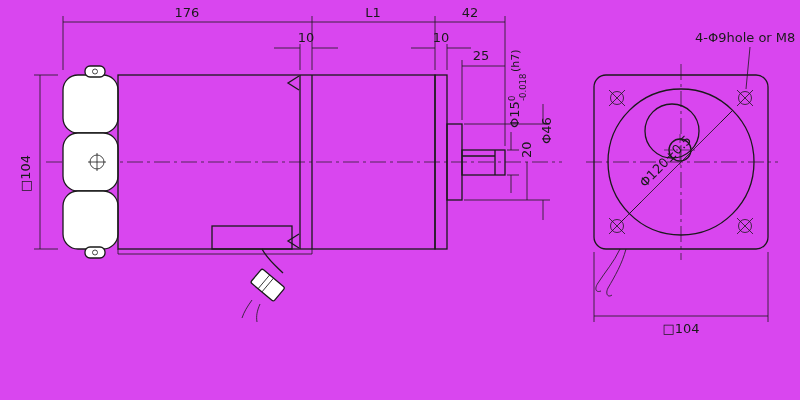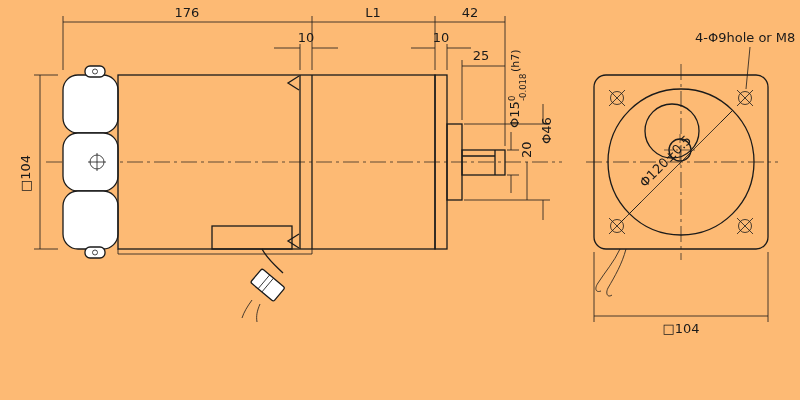--- a/index.html
+++ b/index.html
@@ -1,16 +1,16 @@
 <!DOCTYPE html>
 <html><head>
 <meta charset="utf-8">
 <style>
   html,body{margin:0;padding:0;background:#ffffff;}
-  .stage{width:800px;height:400px;position:relative;background:#fdba74;overflow:hidden;}
+  .stage{width:800px;height:400px;position:relative;background:#d946ef;overflow:hidden;}
   svg{display:block;}
   .ol{stroke:#1a1a1a;stroke-width:1.3;fill:none;}
   .olf{stroke:#1a1a1a;stroke-width:1.3;fill:#ffffff;}
   .thin{stroke:#1a1a1a;stroke-width:0.8;fill:none;}
   .cl{stroke:#1a1a1a;stroke-width:0.7;fill:none;stroke-dasharray:16 4 3 4;}
   .clsmall{stroke:#1a1a1a;stroke-width:0.6;fill:none;stroke-dasharray:9 3 2 3;}
   .dim-text{font-family:"DejaVu Sans","Liberation Sans",sans-serif;font-size:13px;fill:#1a1a1a;}
   .dim-text-small{font-family:"DejaVu Sans","Liberation Sans",sans-serif;font-size:8.5px;fill:#1a1a1a;}
   .dim-text-mid{font-family:"DejaVu Sans","Liberation Sans",sans-serif;font-size:11px;fill:#1a1a1a;}
 </style>

